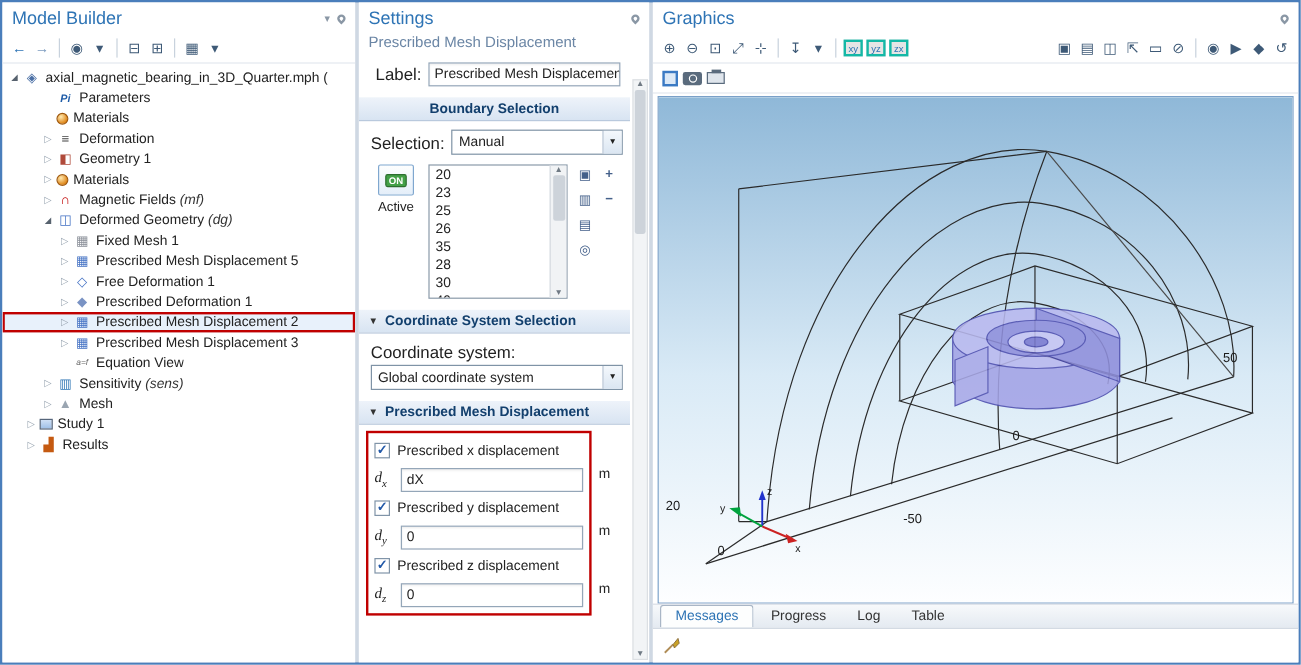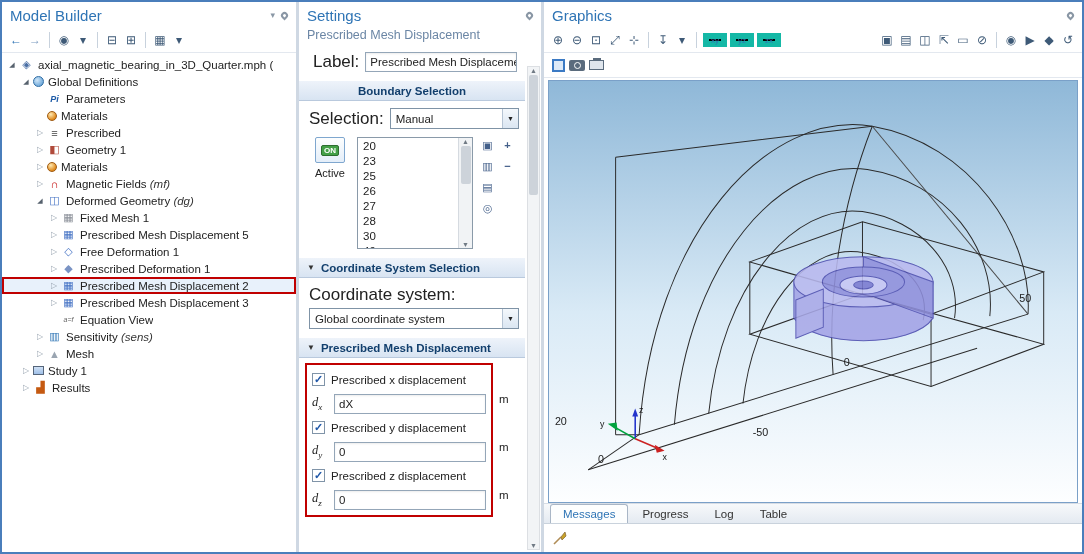--- a/index.html
+++ b/index.html
@@ -11,21 +11,21 @@
   .panel-graphics{flex:1;min-width:0}
   
   .phead{height:26px;display:flex;align-items:center;padding:0 8px;flex:none}
   .ptitle{color:#2e74b5;font-size:15px}
   .phead-icons{margin-left:auto;display:flex;align-items:center;gap:6px;color:#8a97a5}
   .caret-sm{font-size:9px;cursor:default}
   .pin{width:7px;height:7px;border:2px solid #8a97a5;border-radius:50% 50% 50% 0;transform:rotate(-45deg)}
   
   .tbrow{display:flex;align-items:center;gap:3px;padding:2px 6px;flex:none;border-bottom:1px solid #e3e8ef;height:25px}
   .tbi{min-width:16px;height:18px;display:inline-flex;align-items:center;justify-content:center;font-size:12px;color:#3e5a77;cursor:default}
-  .tbi.view{font-size:8px;color:#2e74b5;border:6px solid #14b8a6;background:#000000;padding:0 2px;height:14px}
+  .tbi.view{font-size:8px;color:#2e74b5;border:2px solid #14b8a6;background:#e5e5e5;padding:0 2px;height:14px}
   .tsep{width:1px;height:16px;background:#c8d2dd;margin:0 3px}
   .tbi-back{color:#2e74b5;font-weight:bold}.tbi-forward{color:#7d9cc0;font-weight:bold}
   .tbi-add{color:#2e74b5;font-weight:bold;font-size:14px}
   .tbi-remove{color:#b02020;font-weight:bold;font-size:14px}
   .cam{width:16px;height:11px;background:#5a6b7d;border-radius:2px;position:relative}
   .cam::before{content:"";position:absolute;top:2px;left:5px;width:5px;height:5px;border:1px solid #fff;border-radius:50%}
   .prn{width:15px;height:10px;border:1px solid #5a6b7d;background:#dfe5ec;position:relative}
   .prn::before{content:"";position:absolute;top:-3px;left:3px;width:8px;height:3px;background:#5a6b7d}
   .selbox{width:13px;height:13px;border:2px solid #3b7ac4;background:#dce9f7}
   
@@ -52,21 +52,21 @@
   .ti-prescribed-deformation::before{content:"◆";color:#7a93c4}
   .ti-equation-view::before{content:"a=f";font-size:7px;color:#666;font-style:italic}
   .ti-sensitivity::before{content:"▥";color:#2e75b5}
   .ti-mesh::before{content:"▲";color:#9aa5b1}
   .ti-study{width:11px;height:9px;border:1px solid #55657a;background:linear-gradient(#cfe0f5,#9fc0e8)}
   .ti-results::before{content:"▟";color:#c55a11}
   
   .panel-settings .content{flex:1;overflow:hidden;padding-right:16px}
   .sub{color:#6b86a5;font-size:12.5px;padding:0 8px 6px 8px}
   .label-row{display:flex;align-items:center;gap:6px;padding:4px 8px 8px 14px}
-  .flabel{font-size:17px;color:#222}
+  .flabel{font-size:14px;color:#222}
   .tinput{background:#fff;border:1px solid #94a6b8;height:20px;line-height:18px;padding:0 4px;font-size:11.5px;box-shadow:inset 0 1px 2px rgba(0,0,0,.08);overflow:hidden;white-space:nowrap}
   .label-row .tinput{flex:1}
   .secbar{height:21px;background:linear-gradient(#eef3fa,#d8e4f2);border-top:1px solid #fff;border-bottom:1px solid #b9c9dd;display:flex;align-items:center;padding:0 8px;color:#123f6d;font-weight:bold;font-size:11.5px;gap:6px;flex:none}
   .secbar.centered{justify-content:center}
   .tri{font-size:8px;color:#333}
   .sec-body{padding:7px 6px 8px 10px}
   .sel-row{display:flex;align-items:center;gap:6px;margin-bottom:8px}
   .dd{display:flex;align-items:center;height:21px;border:1px solid #7f93a6;background:#fff;cursor:default}
   .dd .dval{flex:1;padding:0 5px;font-size:11.5px;white-space:nowrap;overflow:hidden}
   .dd .dcaret{width:16px;height:100%;display:flex;align-items:center;justify-content:center;font-size:7px;color:#222;background:linear-gradient(#f4f8fc,#dbe6f2);border-left:1px solid #b6c4d4}
@@ -136,39 +136,34 @@
         <span class="tsep"></span>
         <span class="tbi tbi-model-grid">▦</span>
         <span class="tbi tbi-caret">▾</span>
       </div>
     <div class="tree" id="tree">
         <div class="tree-row" style="padding-left: 4px;">
           <span class="arrow expanded">◢</span>
           <span class="ti ti-model-file"></span>
           <span class="tlabel">axial_magnetic_bearing_in_3D_Quarter.mph (</span>
         </div>
-        <div class="tree-row" style="padding-left: 18px;">
-          <span class="arrow expanded">◢</span>
-          <span class="ti ti-globe"></span>
-          <span class="tlabel">Global Definitions</span>
-        </div>
         <div class="tree-row" style="padding-left: 32px;">
           <span class="arrow none"></span>
           <span class="ti ti-parameters"></span>
           <span class="tlabel">Parameters</span>
         </div>
         <div class="tree-row" style="padding-left: 32px;">
           <span class="arrow none"></span>
           <span class="ti ti-materials"></span>
           <span class="tlabel">Materials</span>
         </div>
         <div class="tree-row" style="padding-left: 32px;">
           <span class="arrow collapsed">▷</span>
           <span class="ti ti-definitions"></span>
-          <span class="tlabel">Prescribed</span>
+          <span class="tlabel">Deformation</span>
         </div>
         <div class="tree-row" style="padding-left: 32px;">
           <span class="arrow collapsed">▷</span>
           <span class="ti ti-geometry"></span>
           <span class="tlabel">Geometry 1</span>
         </div>
         <div class="tree-row" style="padding-left: 32px;">
           <span class="arrow collapsed">▷</span>
           <span class="ti ti-materials"></span>
           <span class="tlabel">Materials</span>
@@ -272,21 +267,21 @@
               <span class="onbadge">ON</span>
             </div>
             <div class="active-cap">Active</div>
           </div>
           <div class="sel-listwrap">
             <div class="sel-list" id="sel-list">
                 <div class="sel-item">20</div>
                 <div class="sel-item">23</div>
                 <div class="sel-item">25</div>
                 <div class="sel-item">26</div>
-                <div class="sel-item">27</div>
+                <div class="sel-item">35</div>
                 <div class="sel-item">28</div>
                 <div class="sel-item">30</div>
                 <div class="sel-item">49</div>
               </div>
             <div class="sel-scroll">
               <span>▲</span>
               <span class="sthumb"></span>
               <span style="margin-top:auto">▼</span>
             </div>
           </div>

